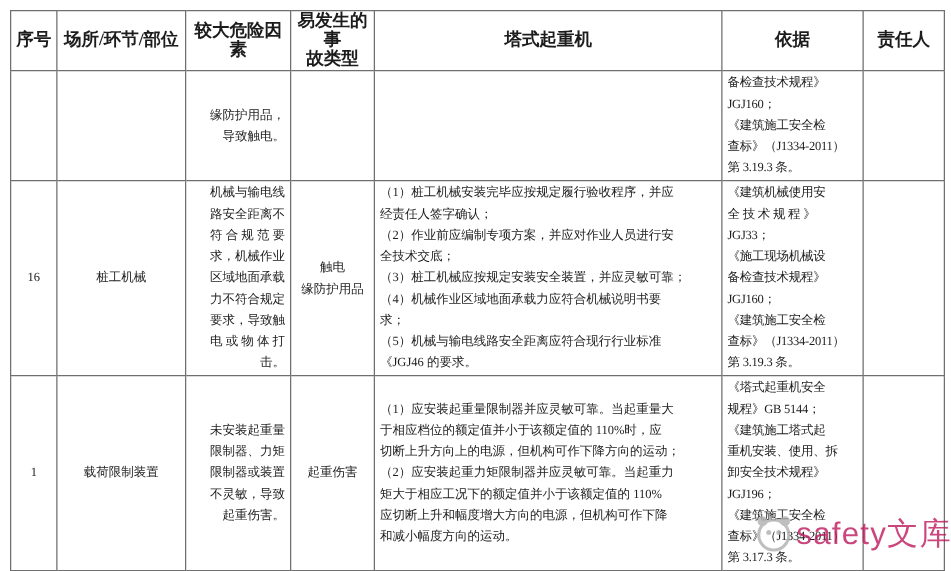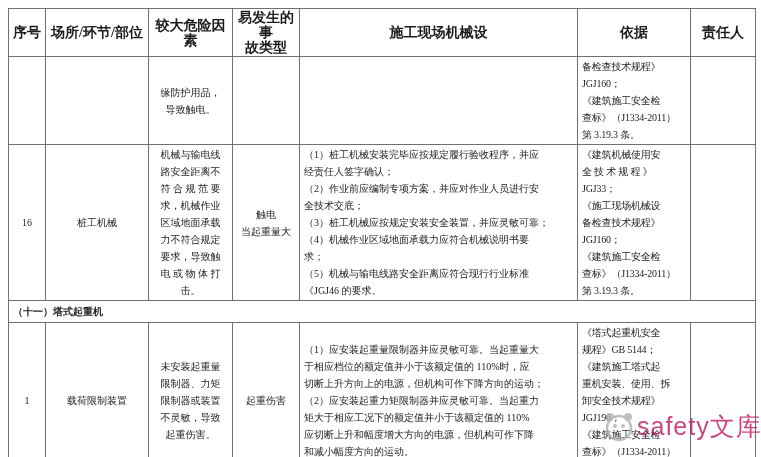--- a/index.html
+++ b/index.html
@@ -25,21 +25,21 @@
     font-weight:bold;text-align:center;vertical-align:middle;
     font-size:14px;line-height:15px;
   }
   tr.h-header{height:32px;}
   tr.h-carry{height:83px;}
   tr.h-r10{height:156px;}
   tr.h-sec{height:22px;}
   tr.h-r1{height:146px;}
   .cell-center{text-align:center;vertical-align:middle;}
   .v-top{vertical-align:top;}
-  .hazard-cell{text-align:center;padding:2px 5px;}
+  .hazard-cell{text-align:right;padding:2px 5px;}
   .measures-cell{font-size:11px;line-height:17px;padding:2px 5px;text-align:left;margin-left:25px;}
   .basis-cell{font-size:11.5px;line-height:16px;padding:2px 3px;letter-spacing:-0.2px;text-align:left;}
   .section-cell{
     font-weight:bold;text-align:left;vertical-align:middle;
     font-size:12.5px;line-height:18px;padding:1px 10px;
   }
   .watermark{
     position:absolute;left:603px;top:409px;
     display:flex;align-items:center;gap:2px;
     opacity:0.8;pointer-events:none;
@@ -64,21 +64,21 @@
         <col style="width:113px">
       <col style="width:65px">
     </colgroup>
     <thead>
       <tr class="h-header">
         <th>序号</th>
         <th>场所/环节/部位</th>
         <th>较大危险因素</th>
         <th>易发生的事
 故类型</th>
-        <th>施工现场机械设</th>
+        <th>塔式起重机</th>
         <th>依据</th>
         <th>责任人</th>
       </tr>
     </thead>
     <tbody>
       <tr class="h-carry">
         <td class="cell-center"></td>
         <td class="cell-center"></td>
         <td class="hazard-cell v-top">缘防护用品，
 导致触电。</td>
@@ -97,43 +97,40 @@
         <td class="hazard-cell v-top">机械与输电线
 路安全距离不
 符 合 规 范 要
 求，机械作业
 区域地面承载
 力不符合规定
 要求，导致触
 电 或 物 体 打
 击。</td>
         <td class="cell-center">触电
-当起重量大</td>
+缘防护用品</td>
         <td class="measures-cell v-top">（1）桩工机械安装完毕应按规定履行验收程序，并应
 经责任人签字确认；
 （2）作业前应编制专项方案，并应对作业人员进行安
 全技术交底；
 （3）桩工机械应按规定安装安全装置，并应灵敏可靠；
 （4）机械作业区域地面承载力应符合机械说明书要
 求；
 （5）机械与输电线路安全距离应符合现行行业标准
 《JGJ46 的要求。</td>
         <td class="basis-cell v-top">《建筑机械使用安
 全 技 术 规 程 》
 JGJ33；
 《施工现场机械设
 备检查技术规程》
 JGJ160；
 《建筑施工安全检
 查标》（J1334-2011）
 第 3.19.3 条。</td>
         <td class="cell-center"></td>
-      </tr>
-      <tr class="h-sec">
-        <td colspan="7" class="section-cell">（十一）塔式起重机</td>
       </tr>
       <tr class="h-r1">
         <td class="cell-center">1</td>
         <td class="cell-center">载荷限制装置</td>
         <td class="hazard-cell">未安装起重量
 限制器、力矩
 限制器或装置
 不灵敏，导致
 起重伤害。</td>
         <td class="cell-center">起重伤害</td>

